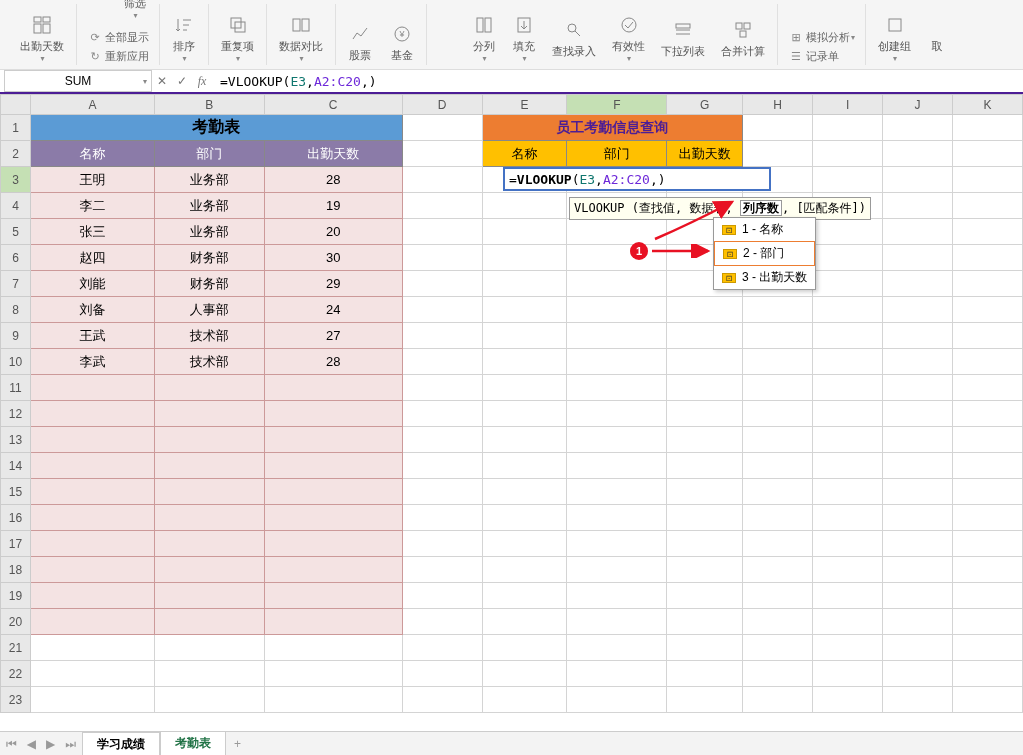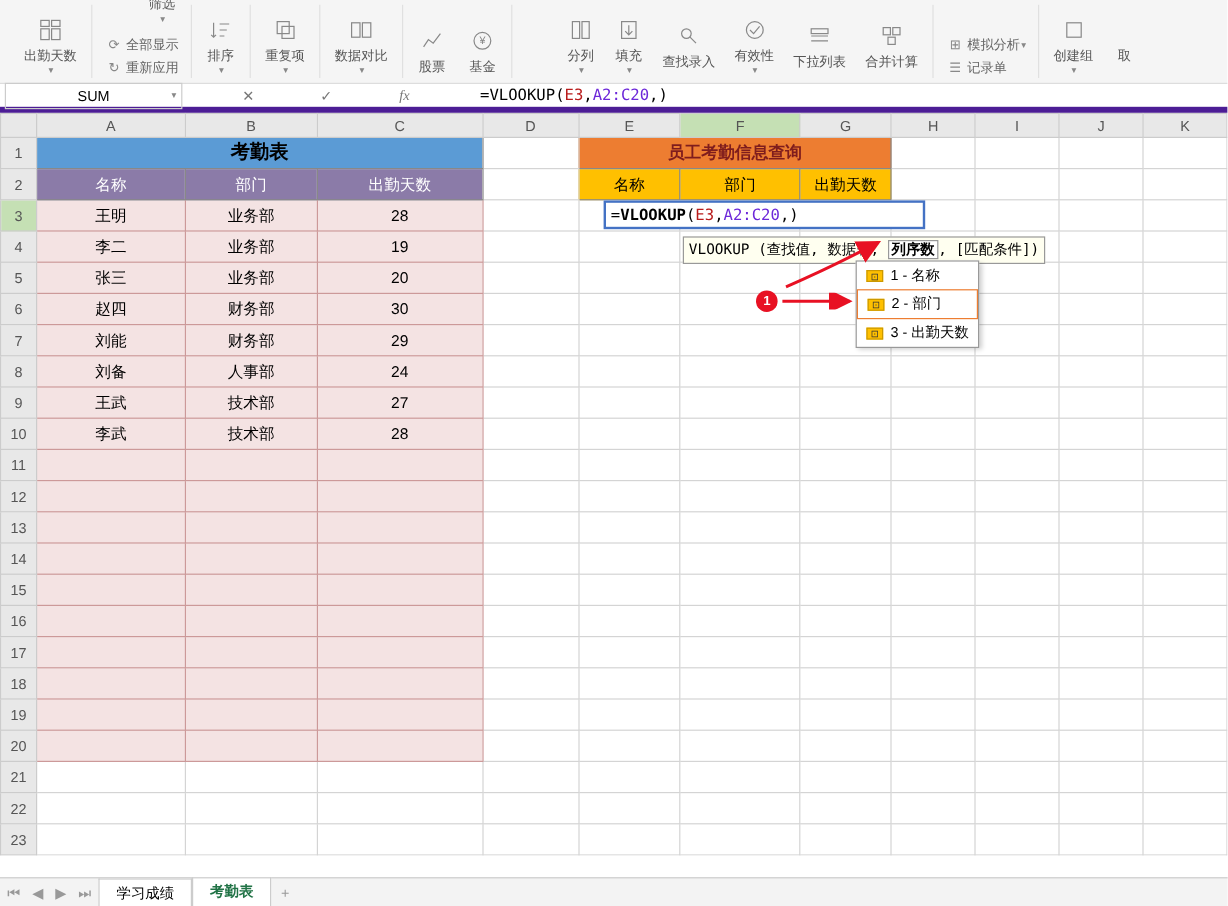--- a/index.html
+++ b/index.html
@@ -10,21 +10,21 @@
     .ribbon-group { display: flex; flex-direction: column; align-items: center; justify-content: flex-end; padding: 0 8px; border-right: 1px solid #e0e0e0; }
     .ribbon-btn { display: flex; flex-direction: column; align-items: center; cursor: pointer; padding: 2px 4px; color: #555; }
     .ribbon-icon { width: 24px; height: 24px; display: flex; align-items: center; justify-content: center; color: #888; }
     .ribbon-icon-sm { width: 16px; height: 16px; display: inline-flex; align-items: center; justify-content: center; color: #888; margin-right: 2px; }
     .ribbon-label { font-size: 11px; color: #555; margin-top: 2px; white-space: nowrap; }
     .ribbon-sub { display: flex; flex-direction: column; gap: 1px; }
     .ribbon-sub-item { display: flex; align-items: center; font-size: 11px; color: #666; padding: 1px 2px; white-space: nowrap; }
     .dropdown-arrow { font-size: 8px; color: #888; margin-left: 1px; }
     
     
-    .formula-bar { height: 24px; display: flex; align-items: center; border-bottom: 5px solid #4c1d95; background: #fff; gap: 45px; }
+    .formula-bar { height: 24px; display: flex; align-items: center; border-bottom: 2px solid #4c1d95; background: #fff; }
     .namebox { width: 148px; height: 22px; border: 1px solid #ccc; text-align: center; display: flex; align-items: center; justify-content: center; margin-left: 4px; position: relative; }
     .namebox-arrow { position: absolute; right: 4px; font-size: 8px; color: #888; }
     .fb-btn { width: 20px; text-align: center; color: #777; cursor: pointer; }
     .fb-fx { font-style: italic; font-family: serif; }
     .fb-input { flex: 1; padding: 0 8px; font-family: Consolas, monospace; font-size: 13px; }
     
     
     .grid-container { position: relative; overflow: hidden; }
     .grid { border-collapse: collapse; table-layout: fixed; }
     .corner { width: 30px; height: 20px; background: #e8e8e8; border: 1px solid #ccc; }
@@ -33,46 +33,46 @@
     .row-head { width: 30px; background: #e8e8e8; border: 1px solid #ccc; text-align: center; font-size: 12px; color: #555; font-weight: normal; }
     .row-head.active { background: #c5e0b4; }
     .cell { border: 1px solid #d4d4d4; height: 26px; text-align: center; font-size: 13px; background: #fff; }
     
     
     .att-title { background: #5b9bd5; color: #000; font-size: 16px; font-weight: bold; border: 1px solid #888; }
     .att-header { background: #8b7ba8; color: #fff; font-size: 13px; border: 1px solid #888; }
     .att-data { background: #f4e3e3; border: 1px solid #c99; font-size: 13px; }
     
     
-    .qry-title { background: #ed7d31; color: #7f1d1d; font-size: 14px; font-weight: bold; border: 1px solid #888; }
+    .qry-title { background: #ed7d31; color: #4c1d95; font-size: 14px; font-weight: bold; border: 1px solid #888; }
     .qry-header { background: #ffc000; color: #000; font-size: 13px; border: 1px solid #888; }
     .editing-cell { position: absolute; border: 2px solid #4472c4; background: #fff; font-family: Consolas, monospace; font-size: 13px; display: flex; align-items: center; padding: 0 4px; z-index: 10; }
     
     
     .tooltip { position: absolute; background: #fffff0; border: 1px solid #999; font-size: 12px; padding: 2px 4px; font-family: Consolas, SimSun, monospace; z-index: 20; white-space: nowrap; }
     .tooltip .highlight { border: 1px solid #999; padding: 0 2px; background: #fff; font-weight: bold; }
     
     
     .autocomplete { position: absolute; background: #fff; border: 1px solid #999; box-shadow: 2px 2px 4px rgba(0,0,0,0.2); z-index: 25; font-size: 12px; }
     .ac-item { display: flex; align-items: center; padding: 3px 8px; cursor: pointer; white-space: nowrap; }
     .ac-item.selected { border: 1px solid #ed7d31; }
     .ac-icon { display: inline-block; width: 14px; height: 10px; background: #ffc000; border: 1px solid #c90; margin-right: 6px; font-size: 8px; text-align: center; line-height: 10px; color: #333; }
     
     
     .anno-badge { position: absolute; width: 18px; height: 18px; border-radius: 50%; background: #e81123; color: #fff; display: flex; align-items: center; justify-content: center; font-size: 11px; font-weight: bold; z-index: 30; }
     .anno-arrow { position: absolute; z-index: 28; }
     
     
     .sheet-bar { position: absolute; bottom: 0; left: 0; right: 0; height: 24px; background: #f3f3f3; border-top: 1px solid #ccc; display: flex; align-items: center; }
     .sheet-nav { display: flex; padding: 0 6px; color: #999; gap: 10px; }
-    .sheet-tab { padding: 3px 14px; border: 1px solid #ccc; border-bottom: none; background: #fff; font-size: 12px; cursor: pointer; }
+    .sheet-tab { padding: 3px 14px; border: 1px solid #ccc; border-bottom: none; background: #fff; font-size: 12px; cursor: pointer; font-weight: bold; }
     .sheet-tab.active { background: #fff; color: #217346; border-bottom: 2px solid #217346; font-weight: bold; }
     .sheet-add { padding: 0 8px; color: #999; cursor: pointer; }
     
-    .formula-ref1 { color: #b91c1c; }
+    .formula-ref1 { color: #0f766e; }
     .formula-ref2 { color: #6d28d9; }
     
     .formula-func { color: #000; font-weight: bold; }
   </style>
 </head>
 <body>
 
 <div class="ribbon">
   <div class="ribbon-group">
     <div class="ribbon-btn">

